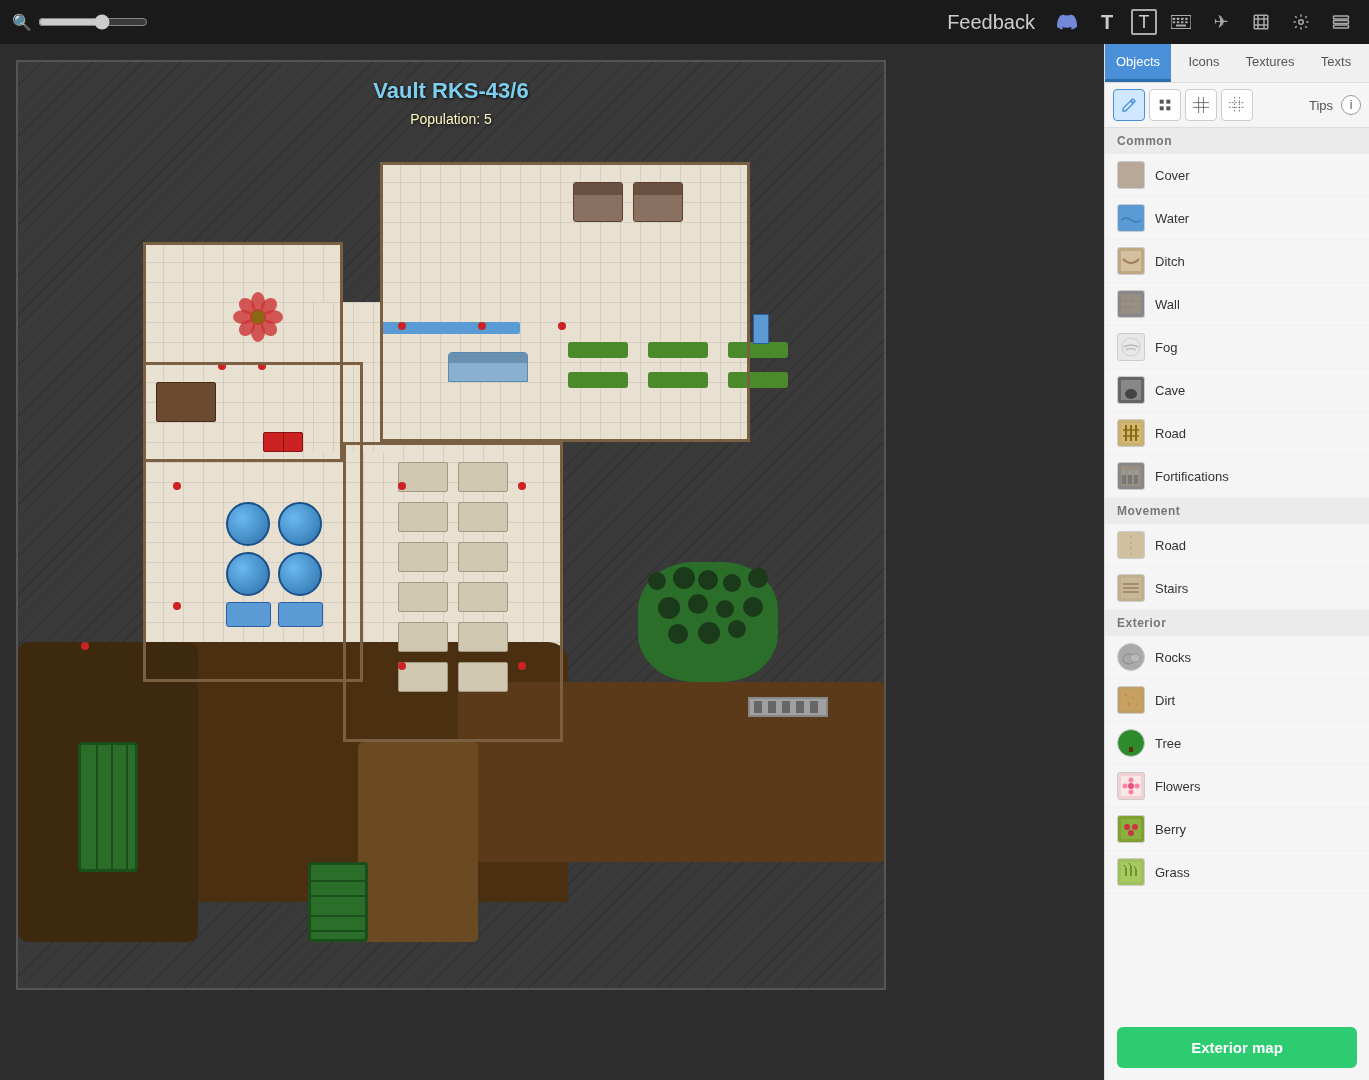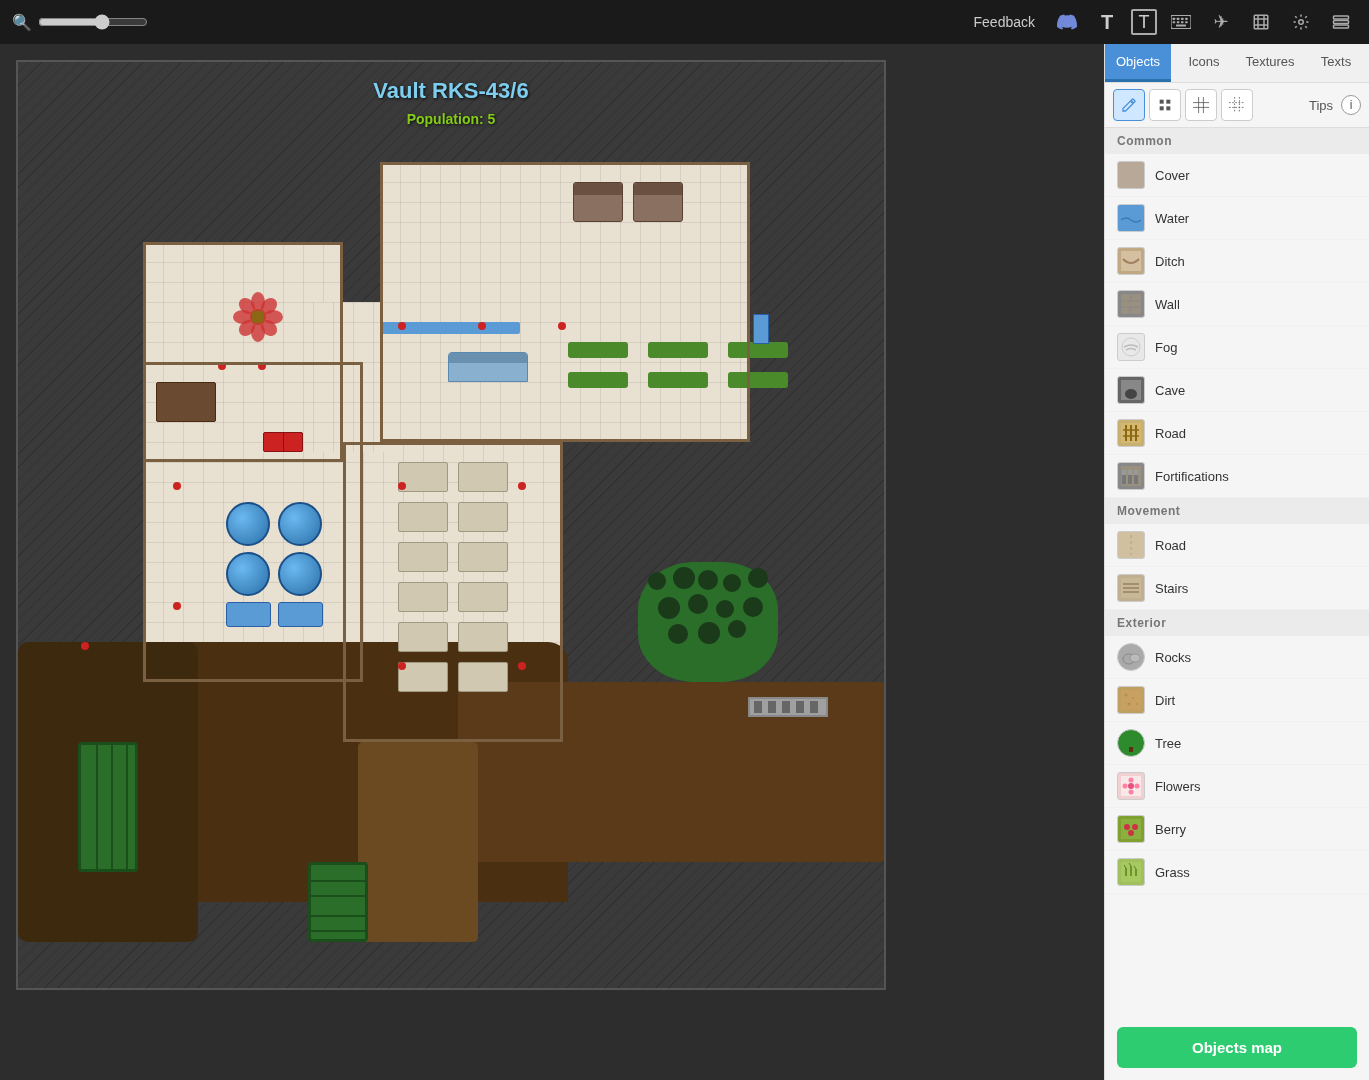--- a/index.html
+++ b/index.html
@@ -27,21 +27,21 @@
     }
     #toolbar .zoom-slider {
       width: 110px;
       accent-color: #ccc;
     }
     #toolbar .spacer { flex: 1; }
     #toolbar .feedback-btn {
       background: none;
       border: none;
       color: #ccc;
-      font-size: 14px;
+      font-size: 20px;
       cursor: pointer;
       padding: 4px 8px;
     }
     #toolbar .tool-icon {
       width: 32px;
       height: 32px;
       display: flex;
       align-items: center;
       justify-content: center;
       color: #ccc;
@@ -95,23 +95,23 @@
       left: 50%;
       transform: translateX(-50%);
       text-align: center;
       color: #7ecfef;
       font-size: 22px;
       font-weight: bold;
       text-shadow: 1px 1px 3px rgba(0,0,0,0.8);
       z-index: 10;
     }
     .map-subtitle {
-      color: #84cc16;
+      color: #fef9c3;
       font-size: 14px;
-      font-weight: bold;
+      font-weight: normal;
     }
 
     
     .floor-room {
       position: absolute;
       background: #e8e0d0;
     }
 
     
     .floor-room.gridded {
@@ -759,17 +759,17 @@
               <line x1="5" y1="6" x2="3" y2="3" stroke="#5a8020" stroke-width="1"></line>
               <line x1="10" y1="4" x2="8" y2="1" stroke="#5a8020" stroke-width="1"></line>
               <line x1="15" y1="7" x2="13" y2="4" stroke="#5a8020" stroke-width="1"></line>
             </svg>
         </div>
         <span class="obj-label">Grass</span>
       </div>
 
     </div>
 
-    <button id="download-btn">Objects map</button>
+    <button id="download-btn">Exterior map</button>
 
   </div>
 
 </div>
 
 </body></html>

